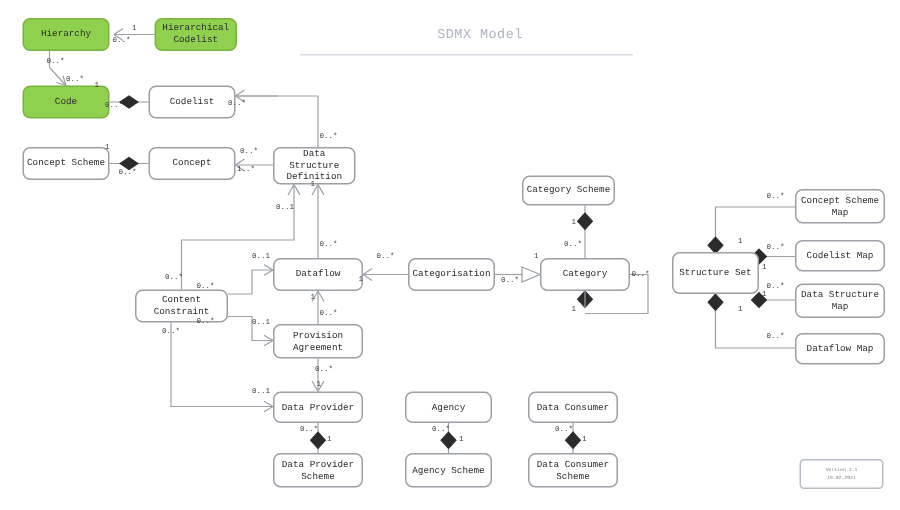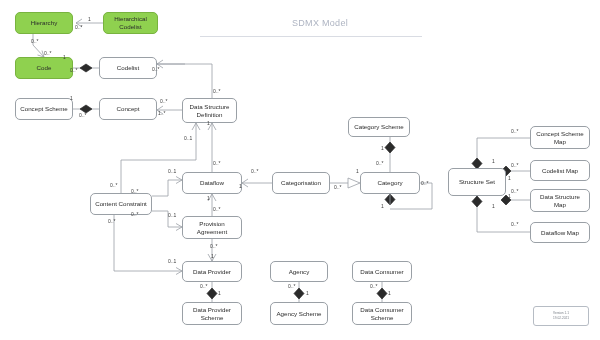--- a/index.html
+++ b/index.html
@@ -6,20 +6,21 @@
   body{
     width:600px;height:340px;
     font-family:"Liberation Sans", sans-serif;
     overflow:hidden;
     position:relative;
   }
   #canvas{
     position:absolute;inset:0;
     width:536px;height:340px;
     background:#ffffff;
+    font-family:Liberation Mono, monospace;
   }
   
   .node{
     position:absolute;
     box-sizing:border-box;
     border:1px solid #9aa0a6;
     border-radius:5px;
     background:#ffffff;
     color:#2b2b2b;
     font-size:6.2px;

